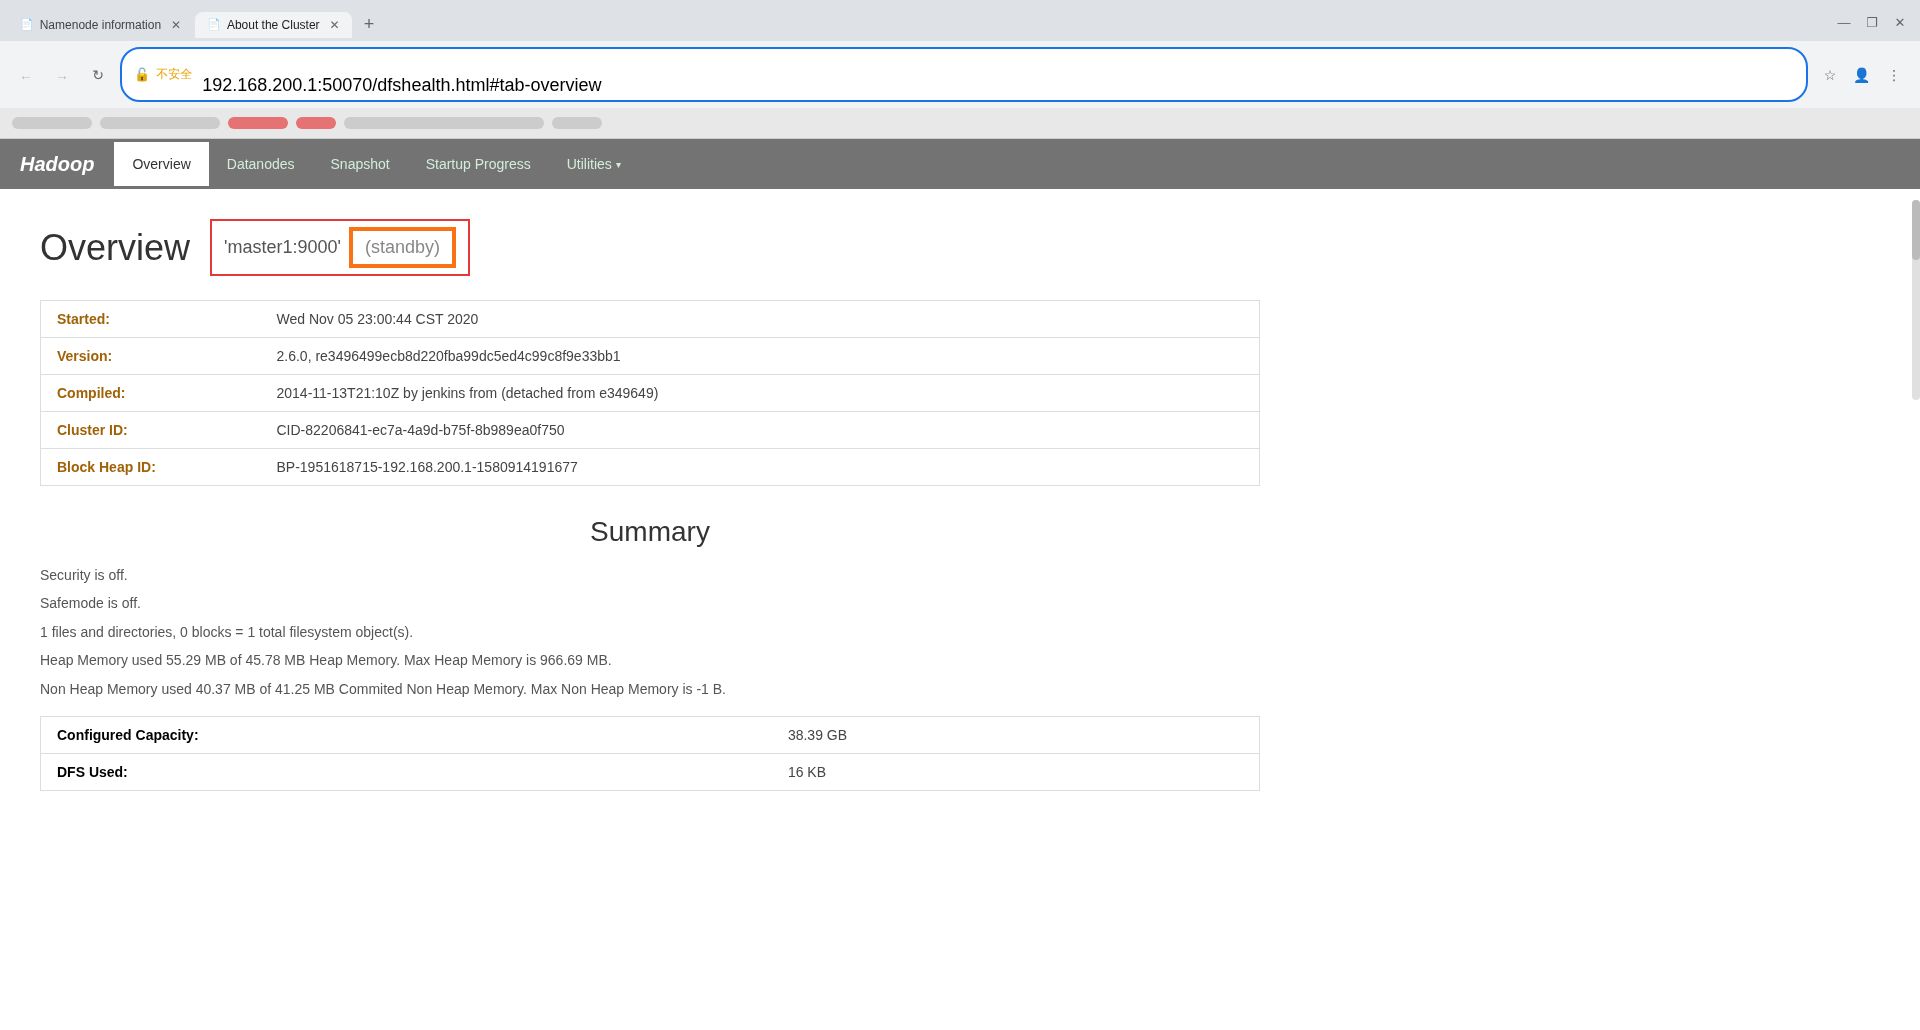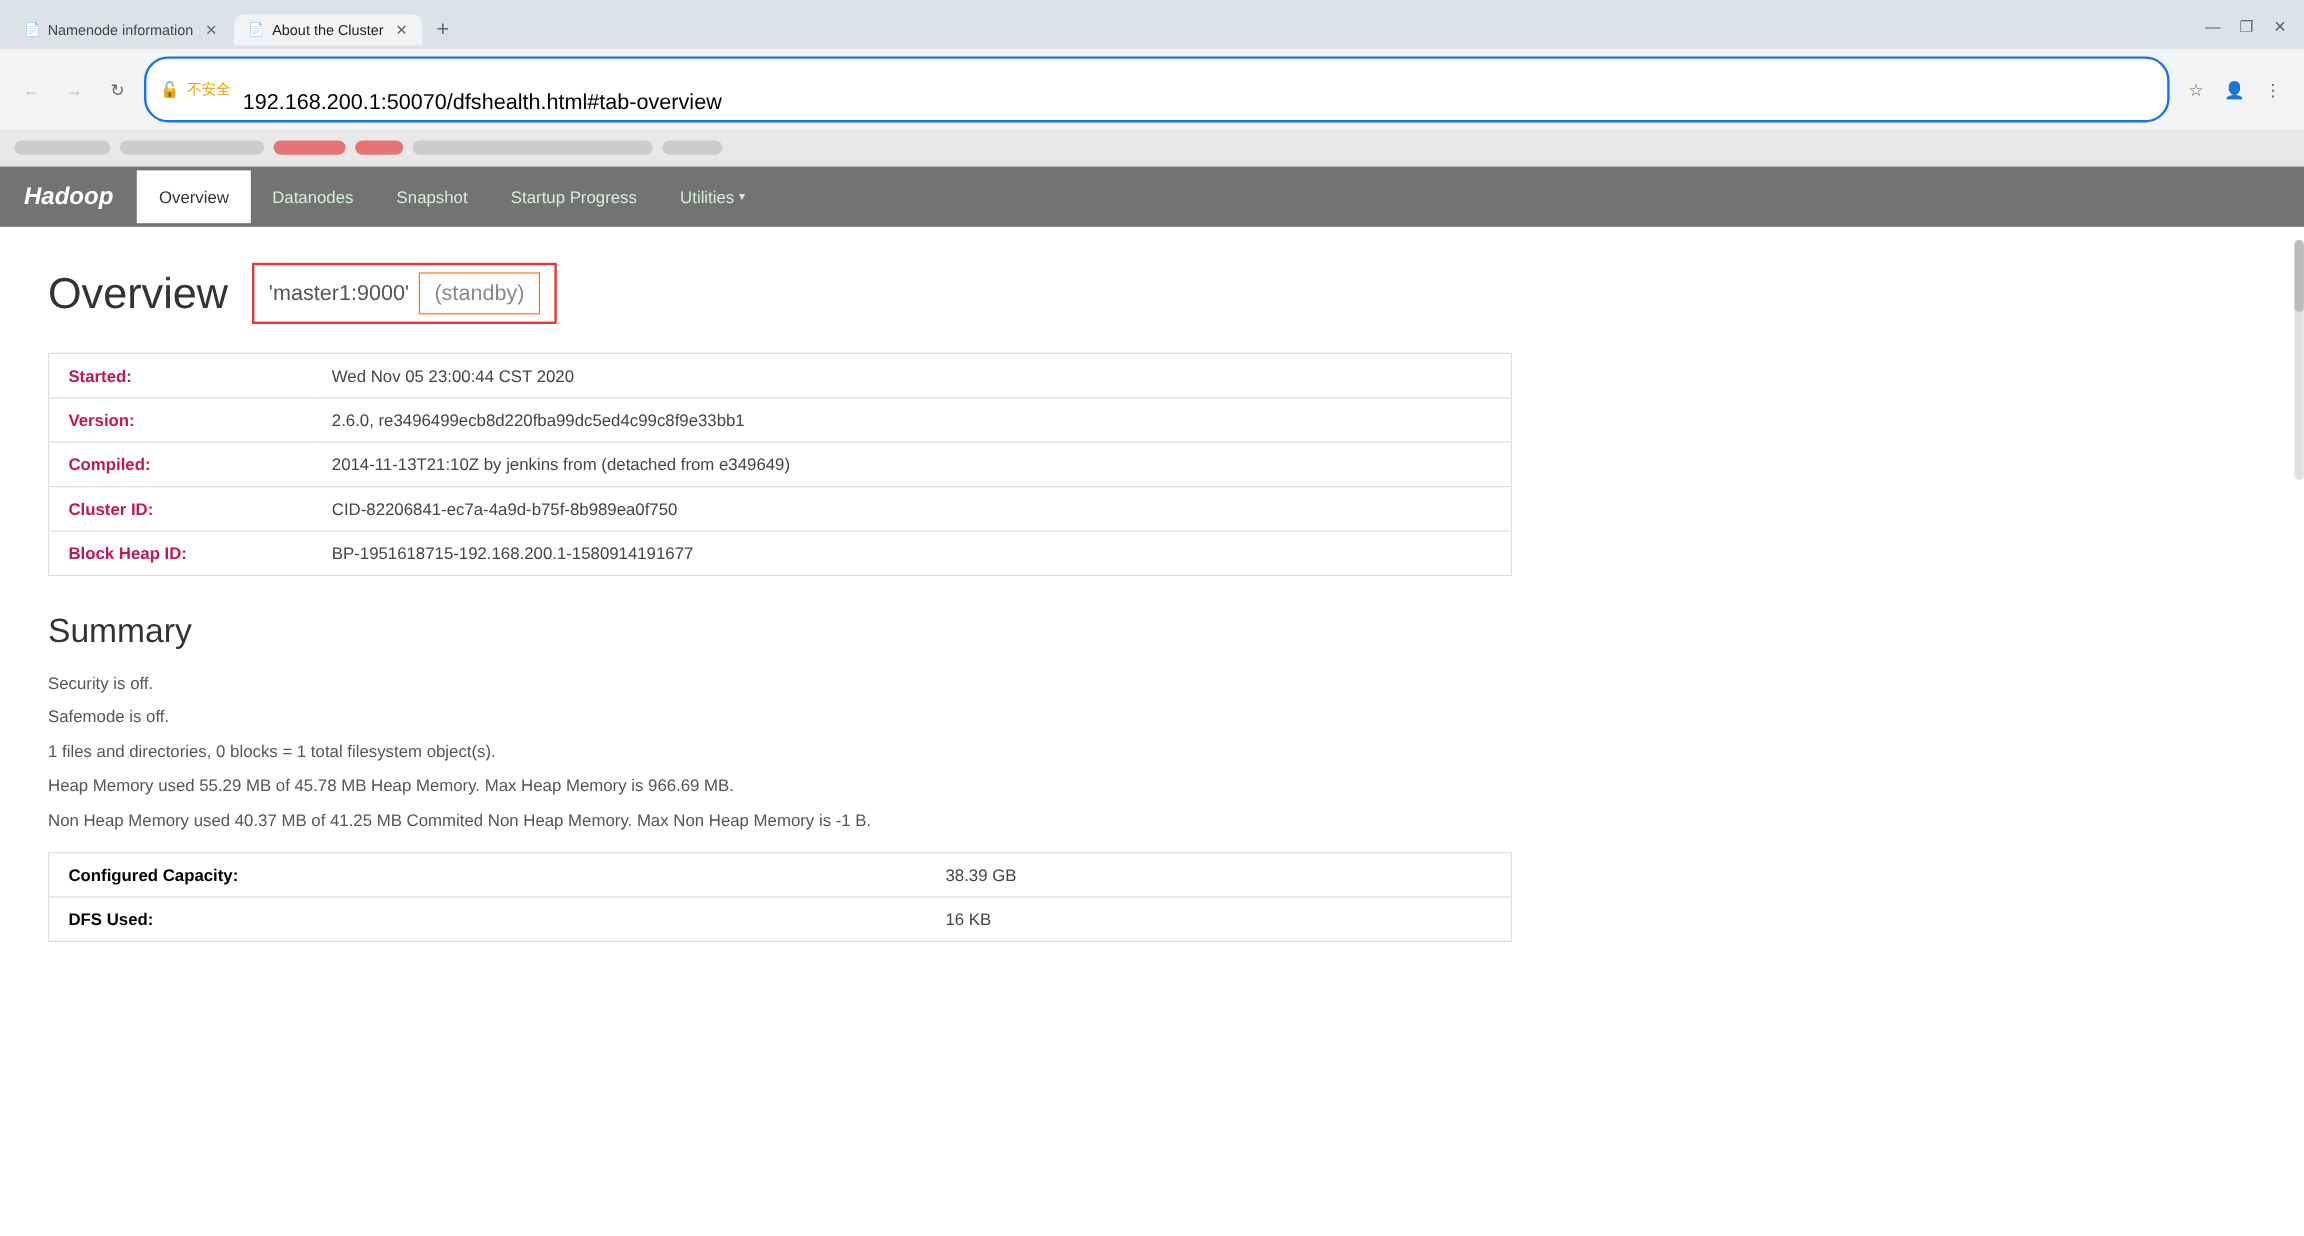--- a/index.html
+++ b/index.html
@@ -197,32 +197,33 @@
     .info-table tr {
       border-bottom: 1px solid #ddd;
     }
     .info-table td {
       padding: 10px 16px;
       vertical-align: top;
     }
     .info-table td:first-child {
       font-weight: bold;
       width: 220px;
-      color: #be185d;
+      color: #a16207;
     }
     .info-table td:last-child {
       color: #444;
     }
 
     
     .section-title {
       font-size: 28px;
       font-weight: 300;
       color: #333;
       margin-bottom: 16px;
+      text-align: center;
     }
     .summary-text {
       color: #555;
       margin-bottom: 6px;
       font-size: 14px;
       line-height: 1.6;
     }
 
     
     .summary-table {
@@ -332,21 +333,21 @@
     </a>
   </div>
 </nav>
 
 <div class="main-content">
 
   <div class="overview-header">
     <h1 class="overview-title">Overview</h1>
     <div style="display:flex;align-items:center;border:2px solid #e53935;padding:6px 12px;">
       <span style="font-size:18px;color:#555;">'master1:9000'</span>
-      <div style="border:1px solid #f97316;padding:6px 12px;margin-left:8px;">
+      <div style="border:4px solid #f97316;padding:6px 12px;margin-left:8px;">
         <span style="font-size:18px;color:#888;">(standby)</span>
       </div>
     </div>
   </div>
 
   <table class="info-table">
     <tbody>
       <tr>
         <td>Started:</td>
         <td>Wed Nov 05 23:00:44 CST 2020</td>

